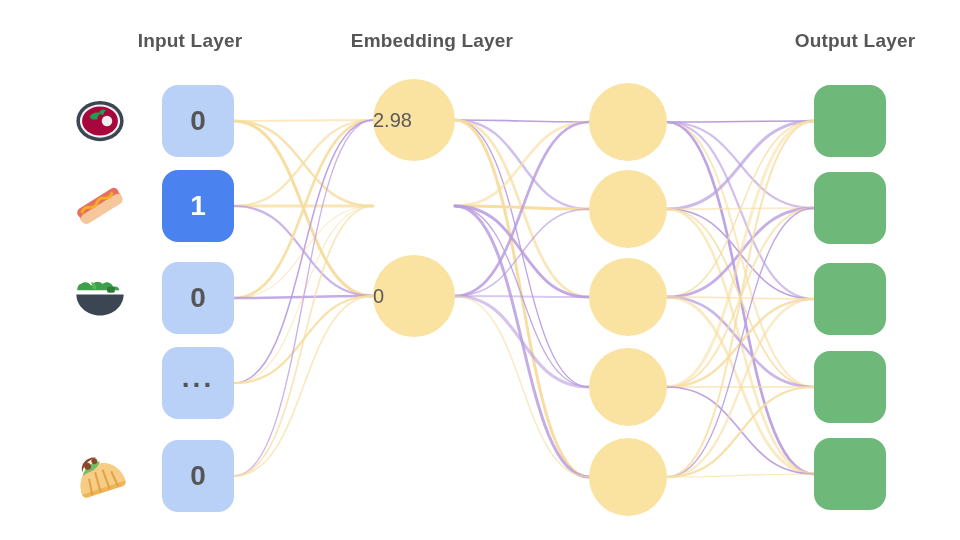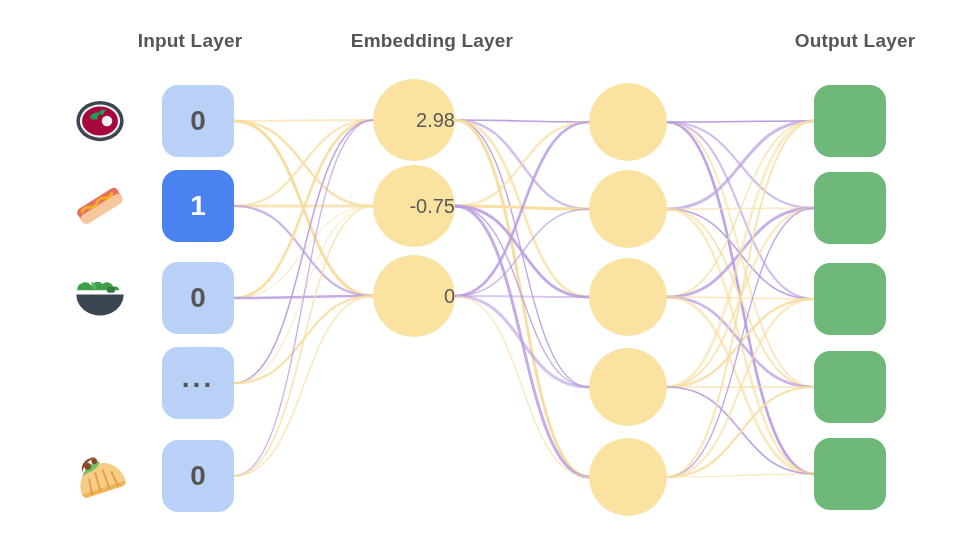--- a/index.html
+++ b/index.html
@@ -84,21 +84,21 @@
   .food-icon svg { display: block; width: 56px; height: 56px; }
 
   .embed-node {
     position: absolute;
     width: 82px;
     height: 82px;
     border-radius: 50%;
     background: #fae3a0;
     display: flex;
     align-items: center;
-    justify-content: flex-end;
+    justify-content: flex-start;
     font-family: "Liberation Sans", sans-serif;
     font-size: 20px;
     color: #5a5a5a;
   }
 
   .hidden-node {
     position: absolute;
     width: 78px;
     height: 78px;
     border-radius: 50%;
@@ -241,23 +241,20 @@
       </div>
       <div class="input-box" style="left: 162px; top: 440px;">
         <span>0</span>
       </div>
     </div>
 
   <div class="node-layer" id="embedding-layer">
       <div class="embed-node" style="left: 373px; top: 79px;">
         <span>2.98</span>
       </div>
-      <div class="embed-node" style="left: 373px; top: 165px;">
-        <span>-0.75</span>
-      </div>
       <div class="embed-node" style="left: 373px; top: 255px;">
         <span>0</span>
       </div>
     </div>
 
   <div class="node-layer" id="hidden-layer">
       <div class="hidden-node" style="left: 589px; top: 83px;"></div>
       <div class="hidden-node" style="left: 589px; top: 170px;"></div>
       <div class="hidden-node" style="left: 589px; top: 258px;"></div>
       <div class="hidden-node" style="left: 589px; top: 348px;"></div>

